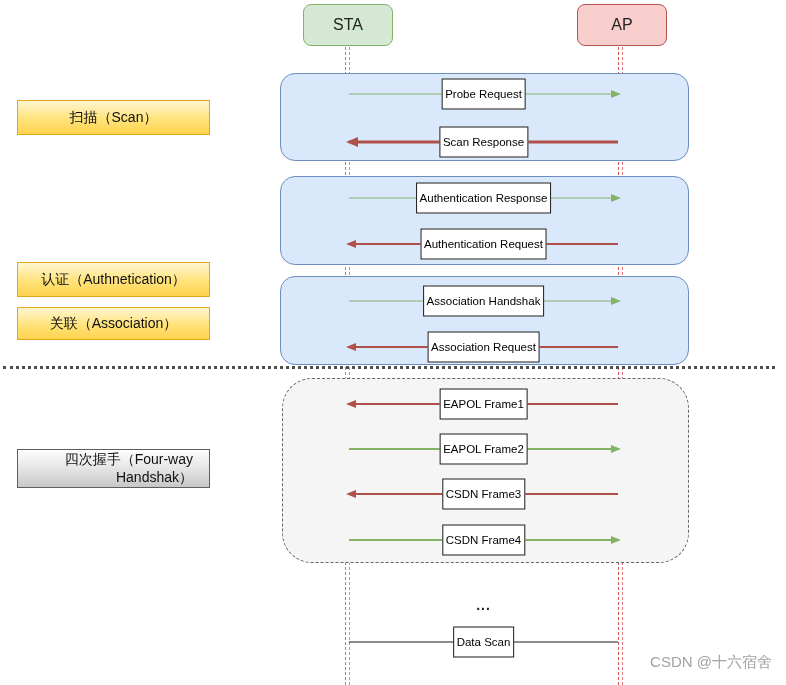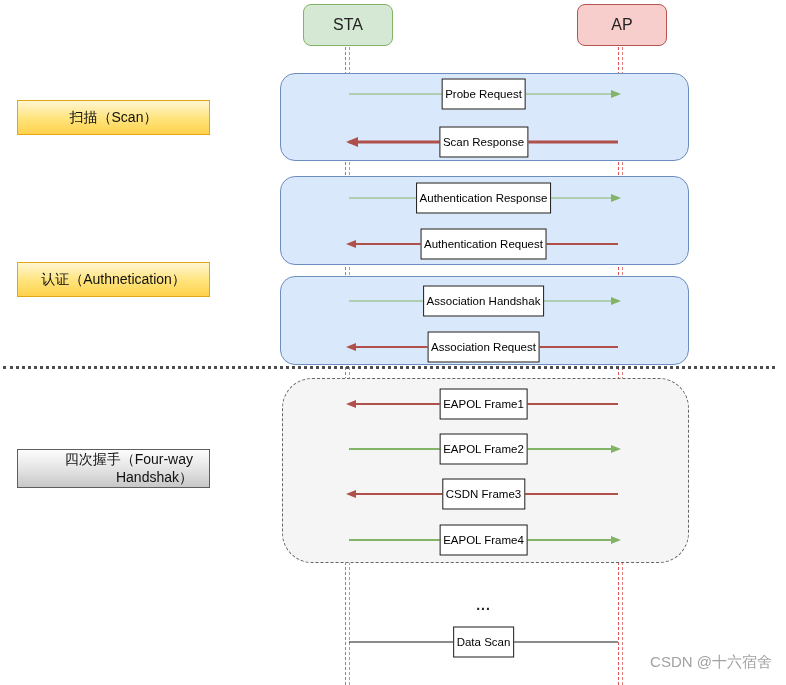--- a/index.html
+++ b/index.html
@@ -114,20 +114,23 @@
   <div class="bluebox bb2"></div>
   <div class="bluebox bb3"></div>
   <div class="graybox"></div>
 
   <div class="phase yellow ph1">
     <span>扫描（Scan）</span>
   </div>
   <div class="phase yellow ph2">
     <span>认证（Authnetication）</span>
   </div>
+  <div class="phase yellow ph3">
+    <span>关联（Association）</span>
+  </div>
   <div class="phase gray">
     <span>四次握手（Four-way Handshak）</span>
   </div>
 
   <div class="separator"></div>
 
   <div class="msg m1">
     <div class="line green w1"></div>
     <span class="head right green"></span>
     <span class="lbl">Probe Request</span>
@@ -168,21 +171,21 @@
     <span class="lbl">EAPOL Frame2</span>
   </div>
   <div class="msg m9">
     <div class="line red w2"></div>
     <span class="head left red"></span>
     <span class="lbl">CSDN Frame3</span>
   </div>
   <div class="msg m10">
     <div class="line green w2"></div>
     <span class="head right green"></span>
-    <span class="lbl">EAPOL Frame4</span>
+    <span class="lbl">CSDN Frame4</span>
   </div>
 
   <div class="ellipsis">...</div>
 
   <div class="msg m11">
     <div class="line black w1"></div>
     <span class="lbl">Data Scan</span>
   </div>
 
   <div class="watermark">CSDN @十六宿舍</div>

